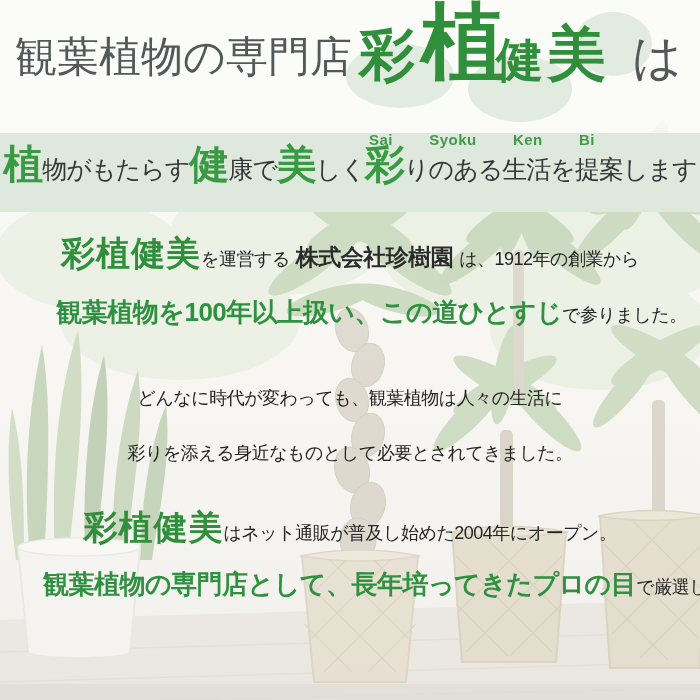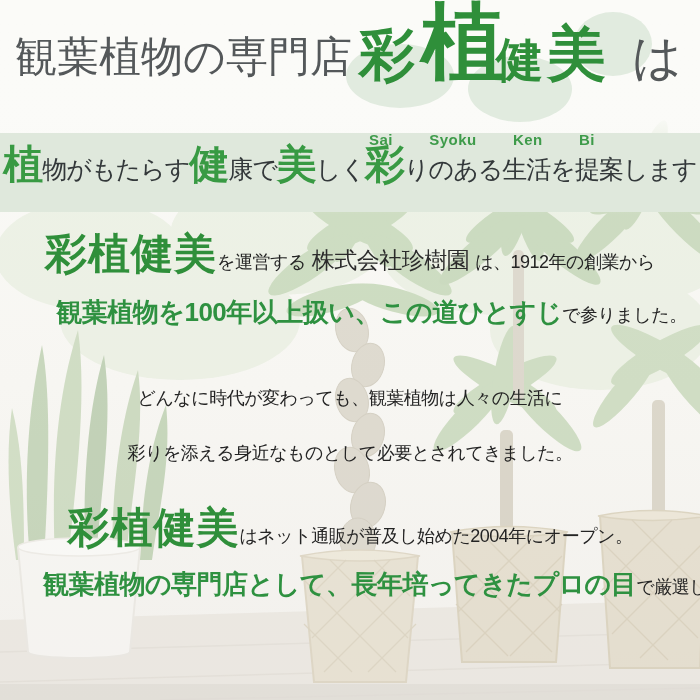--- a/index.html
+++ b/index.html
@@ -35,23 +35,23 @@
     letter-spacing:.5px;line-height:1;margin-top:45px;}
   
   .tagline{position:absolute;left:0;top:133px;width:700px;height:79px;z-index:2;
     background:#dfe8dc;text-align:center;white-space:nowrap;font-size:0;line-height:62px;}
   .t-green{font-size:40px;color:#389a43;font-weight:600;letter-spacing:-1px;white-space:pre;}
   .t-dark{font-size:25px;color:#33383a;font-weight:500;letter-spacing:-1px;white-space:pre;}
   
   .line{position:absolute;left:0;width:700px;text-align:center;white-space:nowrap;
     font-size:0;line-height:44px;z-index:3;}
   .s-dark{font-size:18px;color:#242424;font-weight:500;letter-spacing:-0.5px;white-space:pre;}
-  .s-dark-sm{font-size:23px;color:#2b2b2b;font-weight:400;letter-spacing:-0.5px;white-space:pre;}
+  .s-dark-sm{font-size:23px;color:#2b2b2b;font-weight:700;letter-spacing:-0.5px;white-space:pre;}
   .s-green{font-size:26px;color:#2e9140;font-weight:600;letter-spacing:-0.5px;white-space:pre;margin-left:43px;}
-  .s-brand{font-size:42px;color:#2f8f3a;font-weight:600;letter-spacing:1px;white-space:pre;
+  .s-brand{font-size:34px;color:#2f8f3a;font-weight:600;letter-spacing:1px;white-space:pre;
     font-family:"Liberation Serif","DejaVu Serif",serif;}
   .p1l1{top:232px;} .p1l2{top:290px;}
   .p2l1{top:376px;} .p2l2{top:431px;}
   .p3l1{top:506px;} .p3l2{top:562px;}
   .p4l1{top:616px;}
 </style>
 </head>
 <body>
 
 <div class="page">

